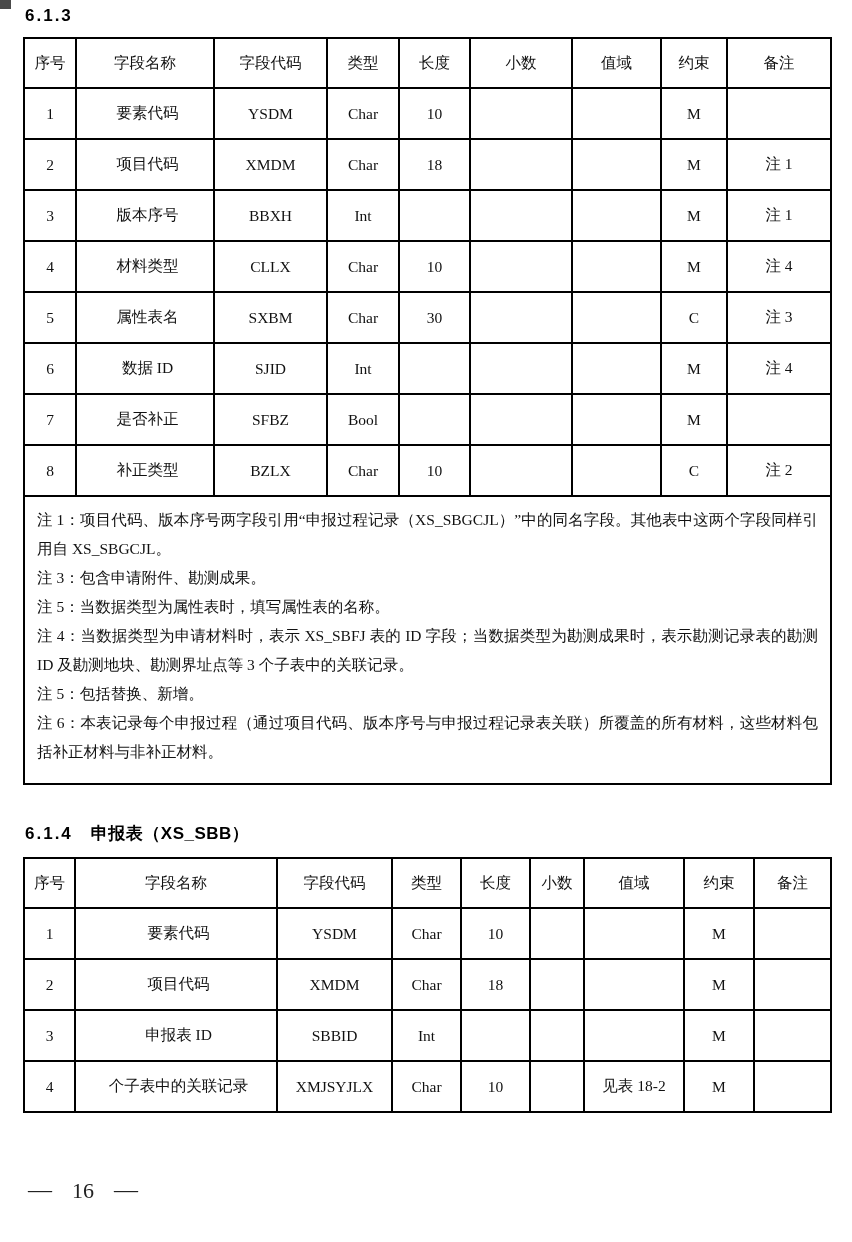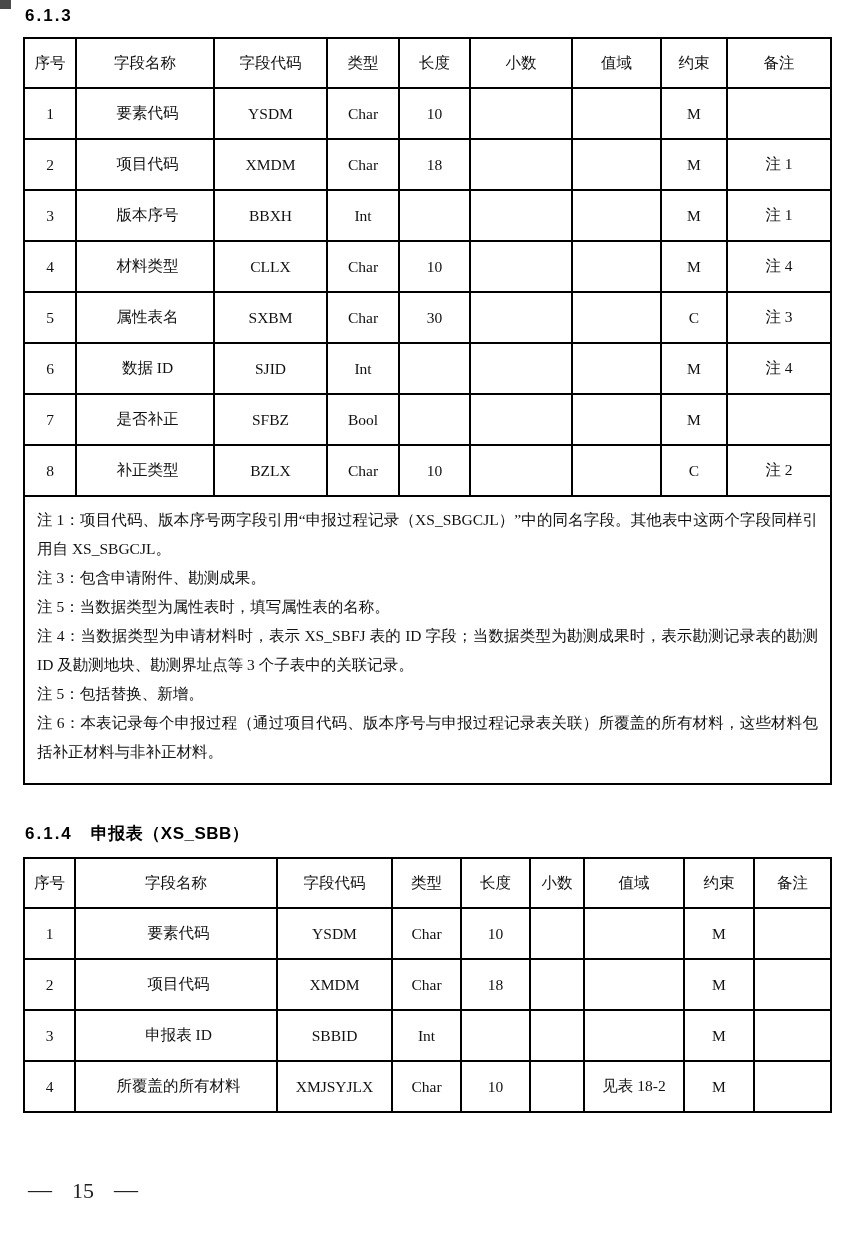--- a/index.html
+++ b/index.html
@@ -295,31 +295,31 @@
           <td>SBBID</td>
           <td>Int</td>
           <td></td>
           <td></td>
           <td></td>
           <td>M</td>
           <td></td>
         </tr>
         <tr>
           <td>4</td>
-          <td class="col-name">所覆盖的所有材料</td>
+          <td class="col-name">个子表中的关联记录</td>
           <td>XMJSYJLX</td>
           <td>Char</td>
           <td>10</td>
           <td></td>
           <td>见表 18-2</td>
           <td>M</td>
           <td></td>
         </tr>
       </tbody>
   </table>
 
 </div>
 
 <div class="page-footer">
   <span class="dash">—</span>
-  <span class="num">15</span>
+  <span class="num">16</span>
   <span class="dash">—</span>
 </div>
 
 </body></html>

